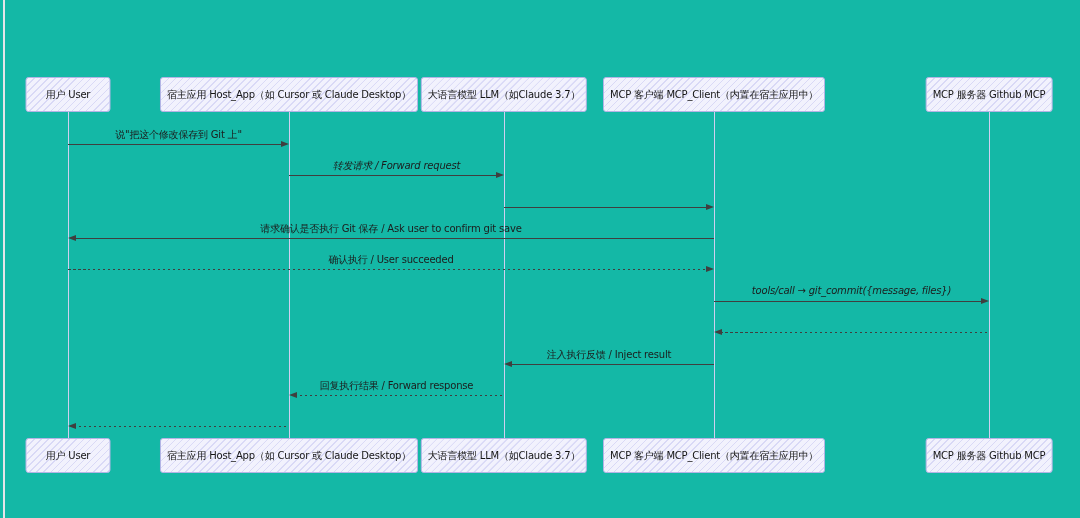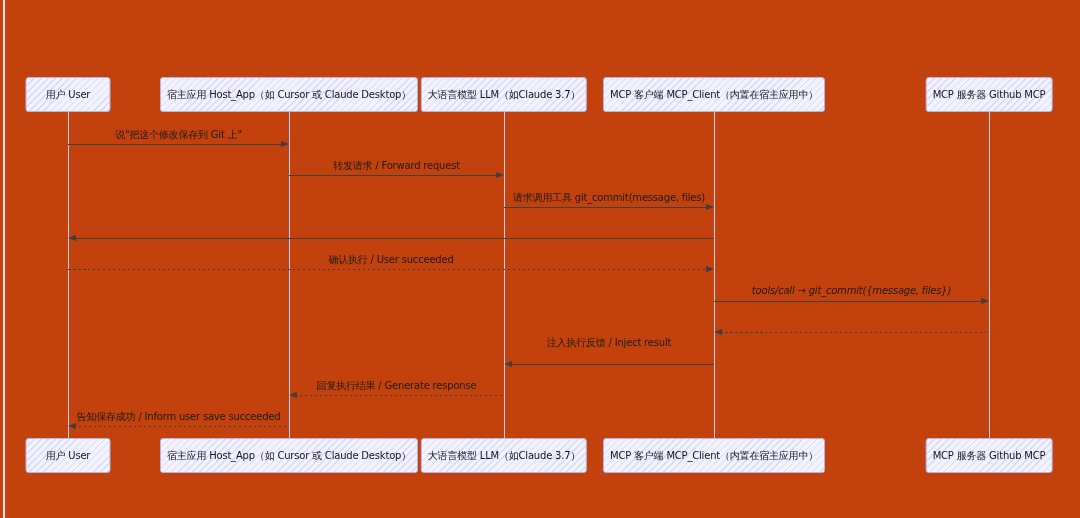--- a/index.html
+++ b/index.html
@@ -1,18 +1,18 @@
 <!DOCTYPE html>
 <html><head>
 <meta charset="utf-8">
 <style>
   html,body { margin:0; padding:0; background:#ffffff; }
   body { font-family:"DejaVu Sans", sans-serif; }
   .stage {
-    position:relative; width:1080px; height:518px; background:#c2410c; overflow:hidden;
+    position:relative; width:1080px; height:518px; background:#14b8a6; overflow:hidden;
   }
   .window-edge {
     position:absolute; left:3px; top:0; width:2px; height:518px; background:#e5e5e9;
   }
   .actor-box {
     position:absolute; height:35px; box-sizing:border-box;
     transform:translateX(-50%);
     border:1px solid #b4b4e6; border-radius:3px;
     background-color:#f2f2fd;
     background-image:repeating-linear-gradient(135deg,
@@ -80,36 +80,35 @@
       <span>MCP 服务器 Github MCP</span>
     </div>
     <div class="actor-box" style="left: 989px; top: 438px; min-width: 115px;">
       <span>MCP 服务器 Github MCP</span>
     </div>
     <div class="msg-line solid" style="top: 144px; left: 68px; width: 215px;"></div>
     <div class="arrow-head right" style="top: 141px; left: 281px;"></div>
     <div class="msg-label" style="left: 178.5px; top: 128px;">说"把这个修改保存到 Git 上"</div>
     <div class="msg-line solid" style="top: 175px; left: 289px; width: 209px;"></div>
     <div class="arrow-head right" style="top: 172px; left: 496px;"></div>
-    <div class="msg-label" style="left: 396.5px; top: 159px;">转发请求 / Forward request</div>
+    <div class="msg-label" style="left: 396.5px; top: 159px; font-style: italic;">转发请求 / Forward request</div>
     <div class="msg-line solid" style="top: 207px; left: 504px; width: 204px;"></div>
     <div class="arrow-head right" style="top: 204px; left: 706px;"></div>
-    <div class="msg-label" style="left: 609px; top: 191px;">请求调用工具 git_commit(message, files)</div>
     <div class="msg-line solid" style="top: 238px; left: 74px; width: 640px;"></div>
     <div class="arrow-head left" style="top: 235px; left: 68px;"></div>
+    <div class="msg-label" style="left: 391px; top: 222px;">请求确认是否执行 Git 保存 / Ask user to confirm git save</div>
     <div class="msg-line dashed" style="top: 269px; left: 68px; width: 640px;"></div>
     <div class="arrow-head right" style="top: 266px; left: 706px;"></div>
     <div class="msg-label" style="left: 391px; top: 253px;">确认执行 / User succeeded</div>
     <div class="msg-line solid" style="top: 301px; left: 714px; width: 269px;"></div>
     <div class="arrow-head right" style="top: 298px; left: 981px;"></div>
     <div class="msg-label" style="left: 851.5px; top: 285px; font-style: italic;">tools/call → git_commit({message, files})</div>
     <div class="msg-line dashed" style="top: 332px; left: 720px; width: 269px;"></div>
     <div class="arrow-head left" style="top: 329px; left: 714px;"></div>
     <div class="msg-line solid" style="top: 364px; left: 510px; width: 204px;"></div>
     <div class="arrow-head left" style="top: 361px; left: 504px;"></div>
-    <div class="msg-label" style="left: 609px; top: 336px; text-align: center;">注入执行反馈 / Inject result</div>
+    <div class="msg-label" style="left: 609px; top: 348px; text-align: center;">注入执行反馈 / Inject result</div>
     <div class="msg-line dashed" style="top: 395px; left: 295px; width: 209px;"></div>
     <div class="arrow-head left" style="top: 392px; left: 289px;"></div>
-    <div class="msg-label" style="left: 396.5px; top: 379px;">回复执行结果 / Generate response</div>
+    <div class="msg-label" style="left: 396.5px; top: 379px;">回复执行结果 / Forward response</div>
     <div class="msg-line dashed" style="top: 426px; left: 74px; width: 215px;"></div>
     <div class="arrow-head left" style="top: 423px; left: 68px;"></div>
-    <div class="msg-label" style="left: 178.5px; top: 410px;">告知保存成功 / Inform user save succeeded</div>
   </div>
 
 </body></html>

